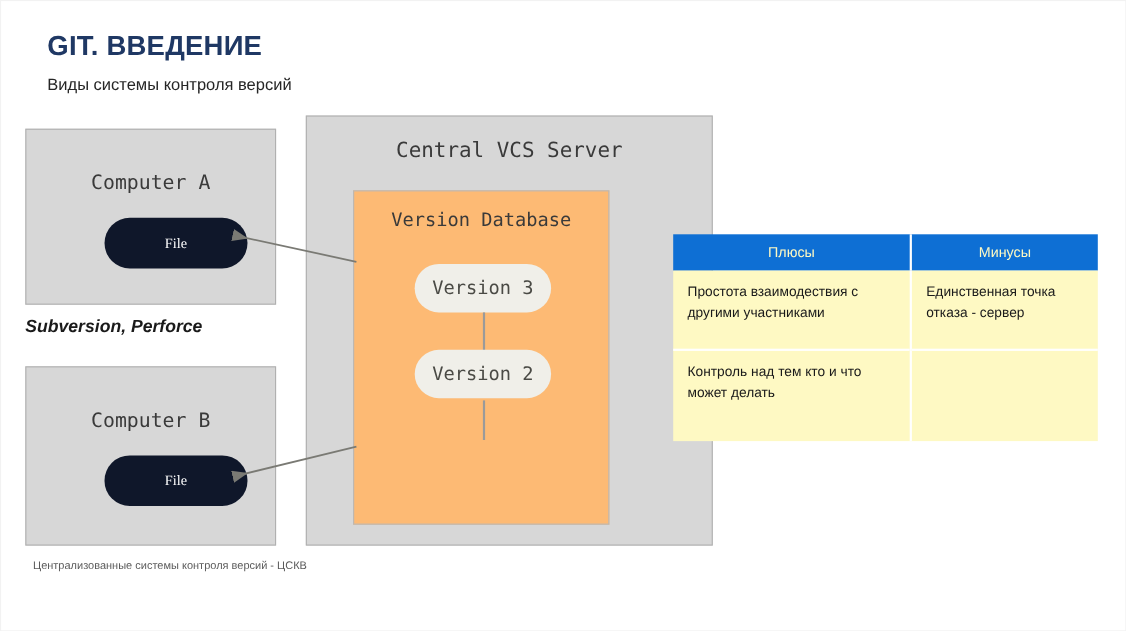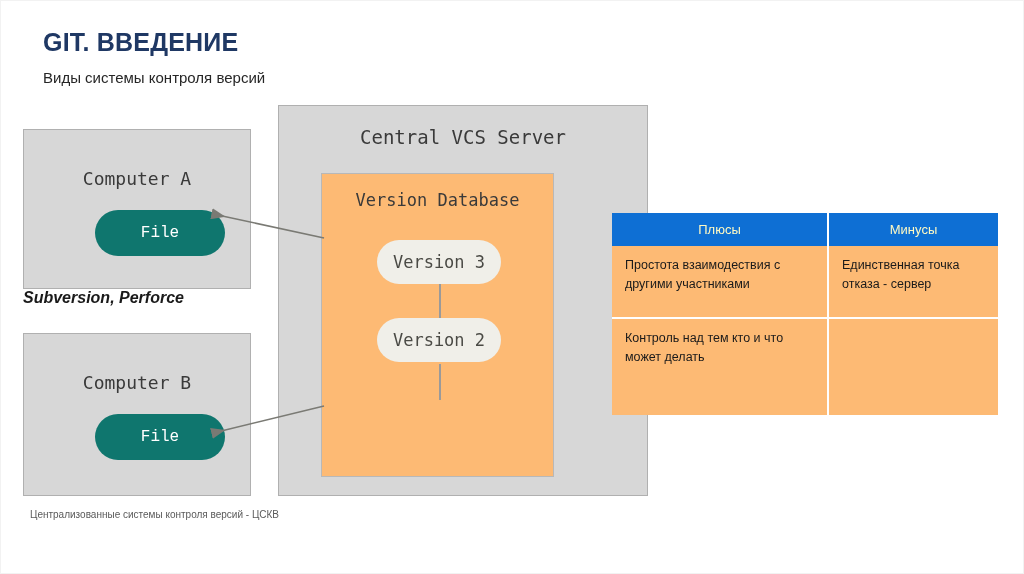--- a/index.html
+++ b/index.html
@@ -52,32 +52,32 @@
     left: 0;
     right: 0;
     text-align: center;
     font-family: "DejaVu Sans Mono", "Liberation Mono", monospace;
     font-size: 18px;
     color: #3a3a3a;
     white-space: nowrap;
   }
   .file-pill {
     position: absolute;
-    background: #0f766e;
+    background: #0f172a;
     border-radius: 26px;
     display: flex;
     align-items: center;
     justify-content: center;
-    font-family: Liberation Mono, monospace;
-    font-size: 16px;
+    font-family: Liberation Serif, serif;
+    font-size: 13px;
     color: #ffffff;
     box-sizing: border-box;
   }
 
-  #box-computer-a { left: 22px;  top: 128px; width: 228px; height: 160px; }
+  #box-computer-a { left: 22px;  top: 116px; width: 228px; height: 160px; }
   #box-computer-b { left: 22px;  top: 332px; width: 228px; height: 163px; }
   #label-computer-a { top: 38px; }
   #label-computer-b { top: 38px; }
   #pill-file-a { left: 71px; top: 80px; width: 130px; height: 46px; }
   #pill-file-b { left: 71px; top: 80px; width: 130px; height: 46px; }
 
   
   #subversion-label {
     position: absolute;
     left: 22px;
@@ -184,36 +184,36 @@
     color: #fef9c3;
     font-size: 13px;
     font-weight: normal;
     height: 33px;
     text-align: center;
     border-right: 2px solid #ffffff;
     box-sizing: border-box;
   }
   #pros-cons-table th:last-child { border-right: none; }
   #pros-cons-table td {
-    background: #fdba74;
+    background: #fef9c3;
     color: #1a1a1a;
     font-size: 12.5px;
     line-height: 1.55;
     vertical-align: top;
     padding: 10px 12px 10px 13px;
     border-right: 2px solid #ffffff;
     border-top: 2px solid #ffffff;
     box-sizing: border-box;
   }
   #pros-cons-table td:last-child { border-right: none; }
   #pros-cons-table tr.first-body td { border-top: none; }
   #pros-cons-table col.col-pros { width: 216px; }
   #pros-cons-table col.col-cons { width: 170px; }
   .row-tall td { height: 72px; }
-  .row-short td { height: 97px; }
+  .row-short td { height: 83px; }
 
   
   #footer-caption {
     position: absolute;
     left: 29px;
     top: 508px;
     font-size: 10px;
     color: #5a5a5a;
     white-space: nowrap;
   }

